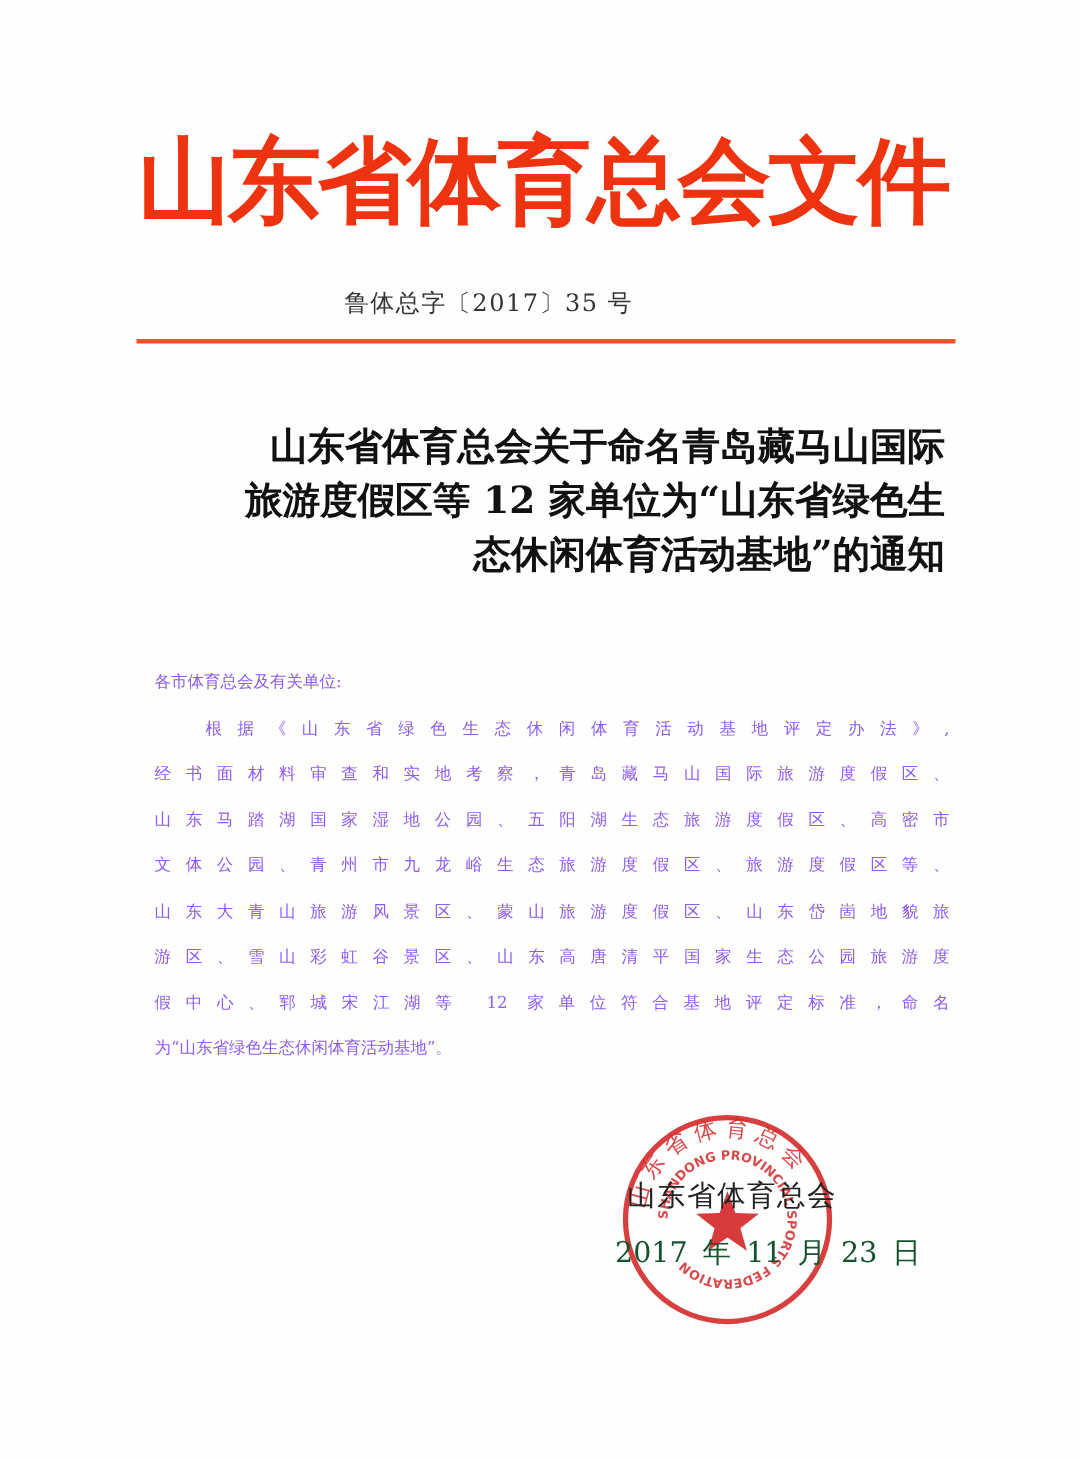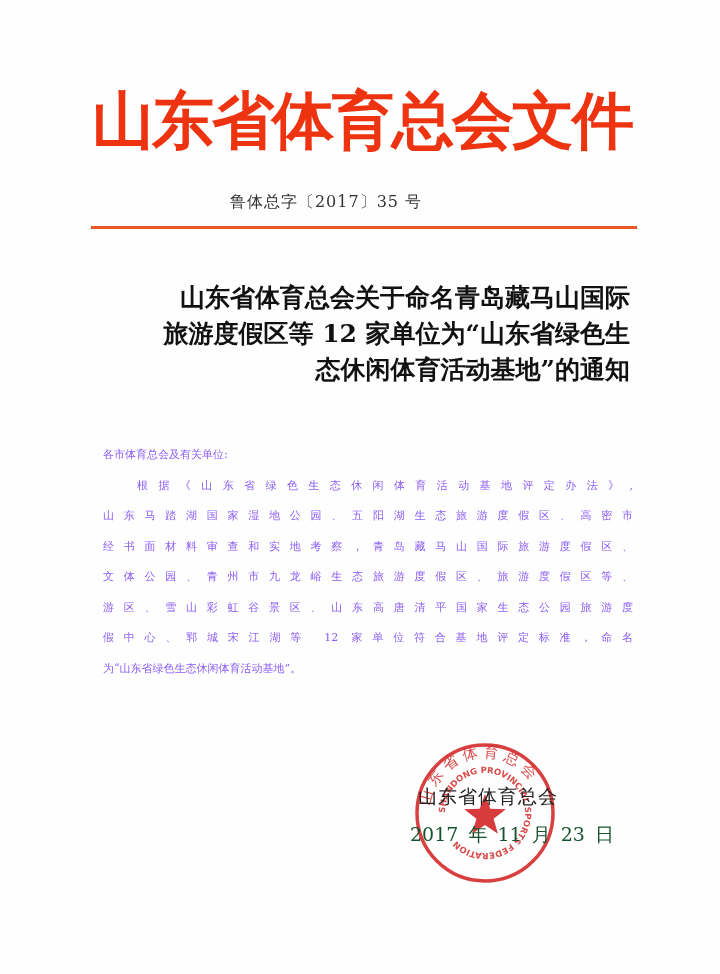--- a/index.html
+++ b/index.html
@@ -73,23 +73,24 @@
 
 <div class="title">
   <div>山东省体育总会关于命名青岛藏马山国际</div>
   <div>旅游度假区等 12 家单位为“山东省绿色生</div>
   <div>态休闲体育活动基地”的通知</div>
 </div>
 
 <div class="body-text">
   <div class="line last">各市体育总会及有关单位:</div>
   <div class="line indent">根据《山东省绿色生态休闲体育活动基地评定办法》,</div>
+  <div class="line">经书面材料审查和实地考察，青岛藏马山国际旅游度假区、</div>
   <div class="line">山东马踏湖国家湿地公园、五阳湖生态旅游度假区、高密市</div>
-  <div class="line">经书面材料审查和实地考察，青岛藏马山国际旅游度假区、</div>
   <div class="line">文体公园、青州市九龙峪生态旅游度假区、旅游度假区等、</div>
+  <div class="line">山东大青山旅游风景区、蒙山旅游度假区、山东岱崮地貌旅</div>
   <div class="line">游区、雪山彩虹谷景区、山东高唐清平国家生态公园旅游度</div>
   <div class="line">假中心、郓城宋江湖等 12 家单位符合基地评定标准，命名</div>
   <div class="line last">为“山东省绿色生态休闲体育活动基地”。</div>
 </div>
 
 <svg class="seal" viewBox="0 0 142 142" xmlns="http://www.w3.org/2000/svg">
   <defs>
     <path id="sealArcOuter" d="M 71 71 m -56 0 a 56 56 0 1 1 112 0 a 56 56 0 1 1 -112 0"></path>
     <path id="sealArcInner" d="M 71 71 m -40 0 a 40 40 0 1 1 80 0 a 40 40 0 1 1 -80 0"></path>
   </defs>

